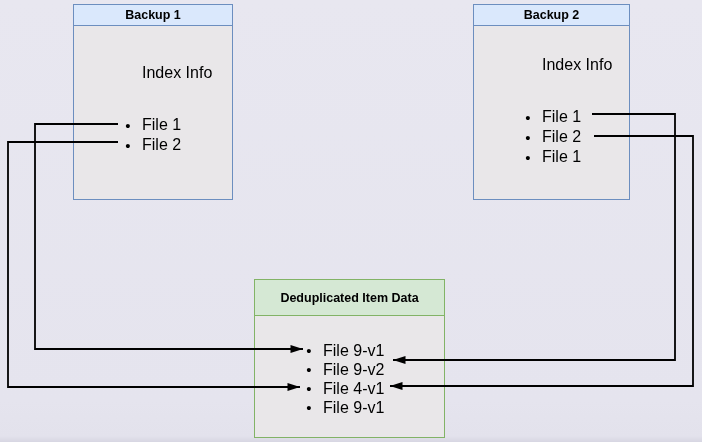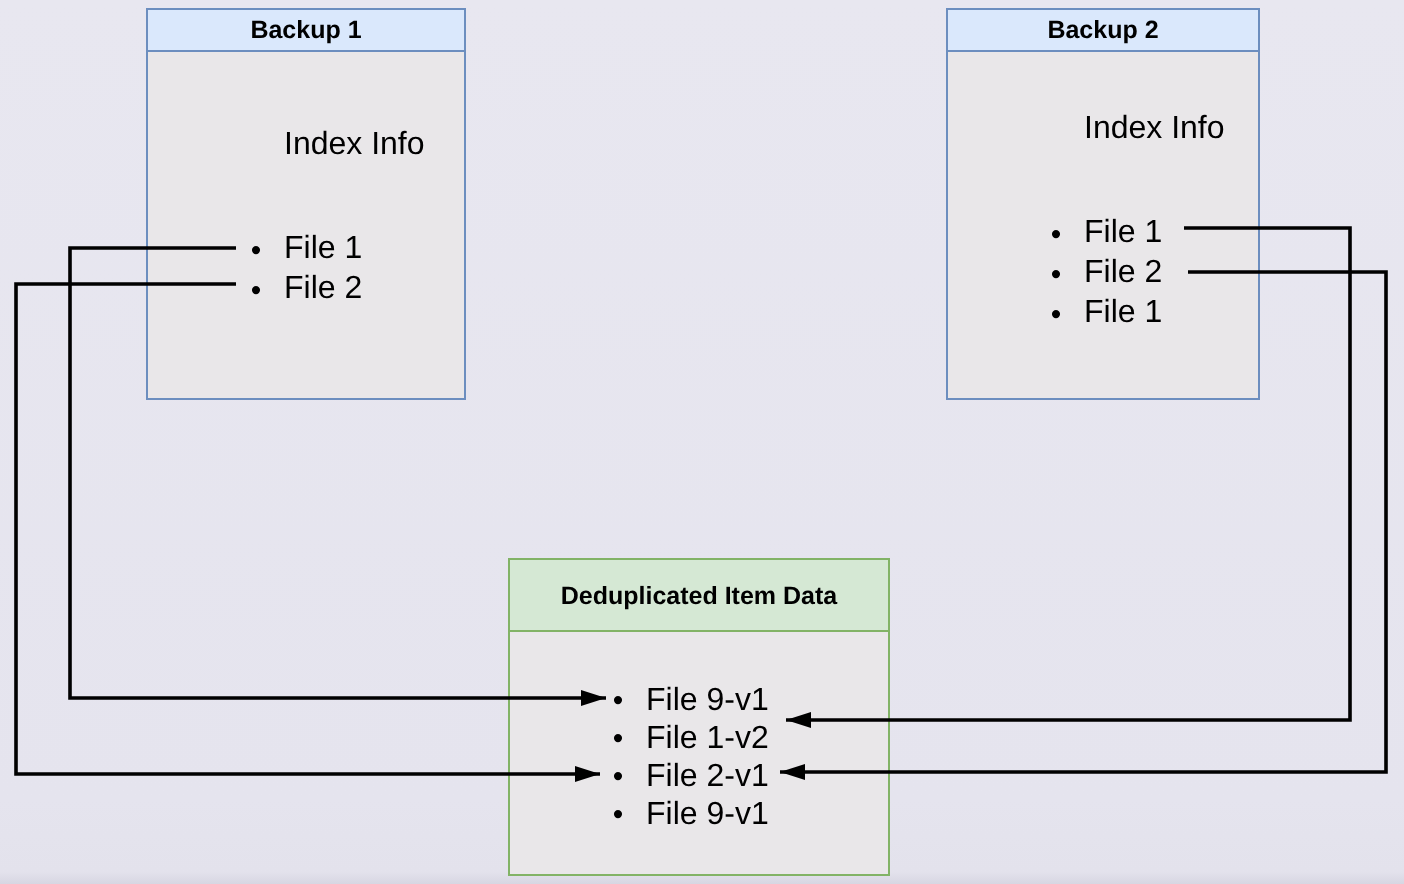--- a/index.html
+++ b/index.html
@@ -133,25 +133,25 @@
     <div class="box-header" style="height:36px;">
       <span>Deduplicated Item Data</span>
     </div>
     <ul class="file-list rows-19" style="left:50px; top:61px;">
       <li>
         <span class="dot">•</span>
         <span>File 9-v1</span>
       </li>
       <li>
         <span class="dot">•</span>
-        <span>File 1-v2</span>
+        <span>File 9-v2</span>
       </li>
       <li>
         <span class="dot">•</span>
-        <span>File 2-v1</span>
+        <span>File 4-v1</span>
       </li>
       <li>
         <span class="dot">•</span>
         <span>File 9-v1</span>
       </li>
     </ul>
   </div>
 
   <svg class="connectors" viewBox="0 0 702 442" xmlns="http://www.w3.org/2000/svg">
     <defs>

